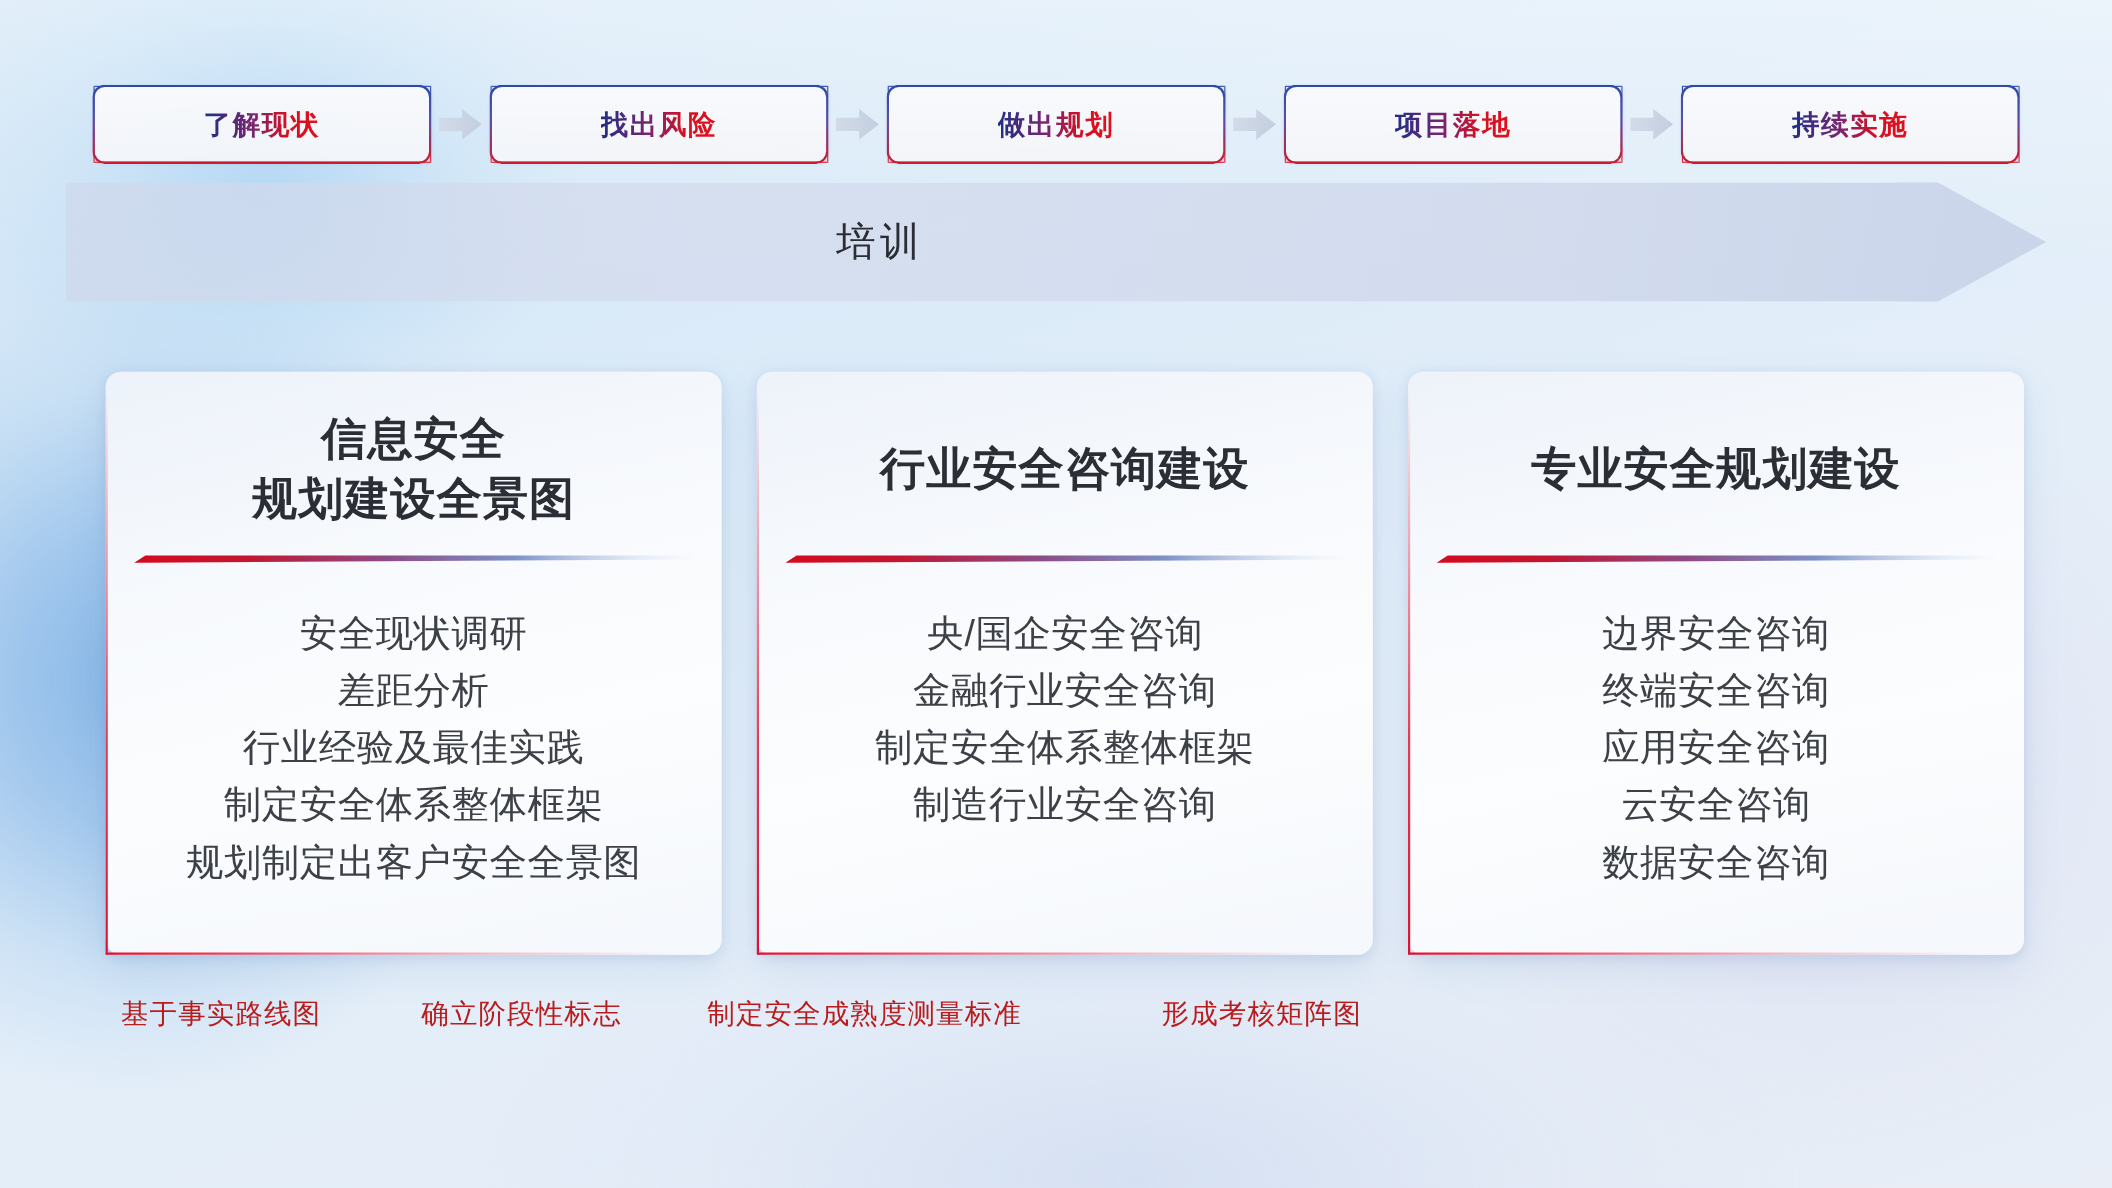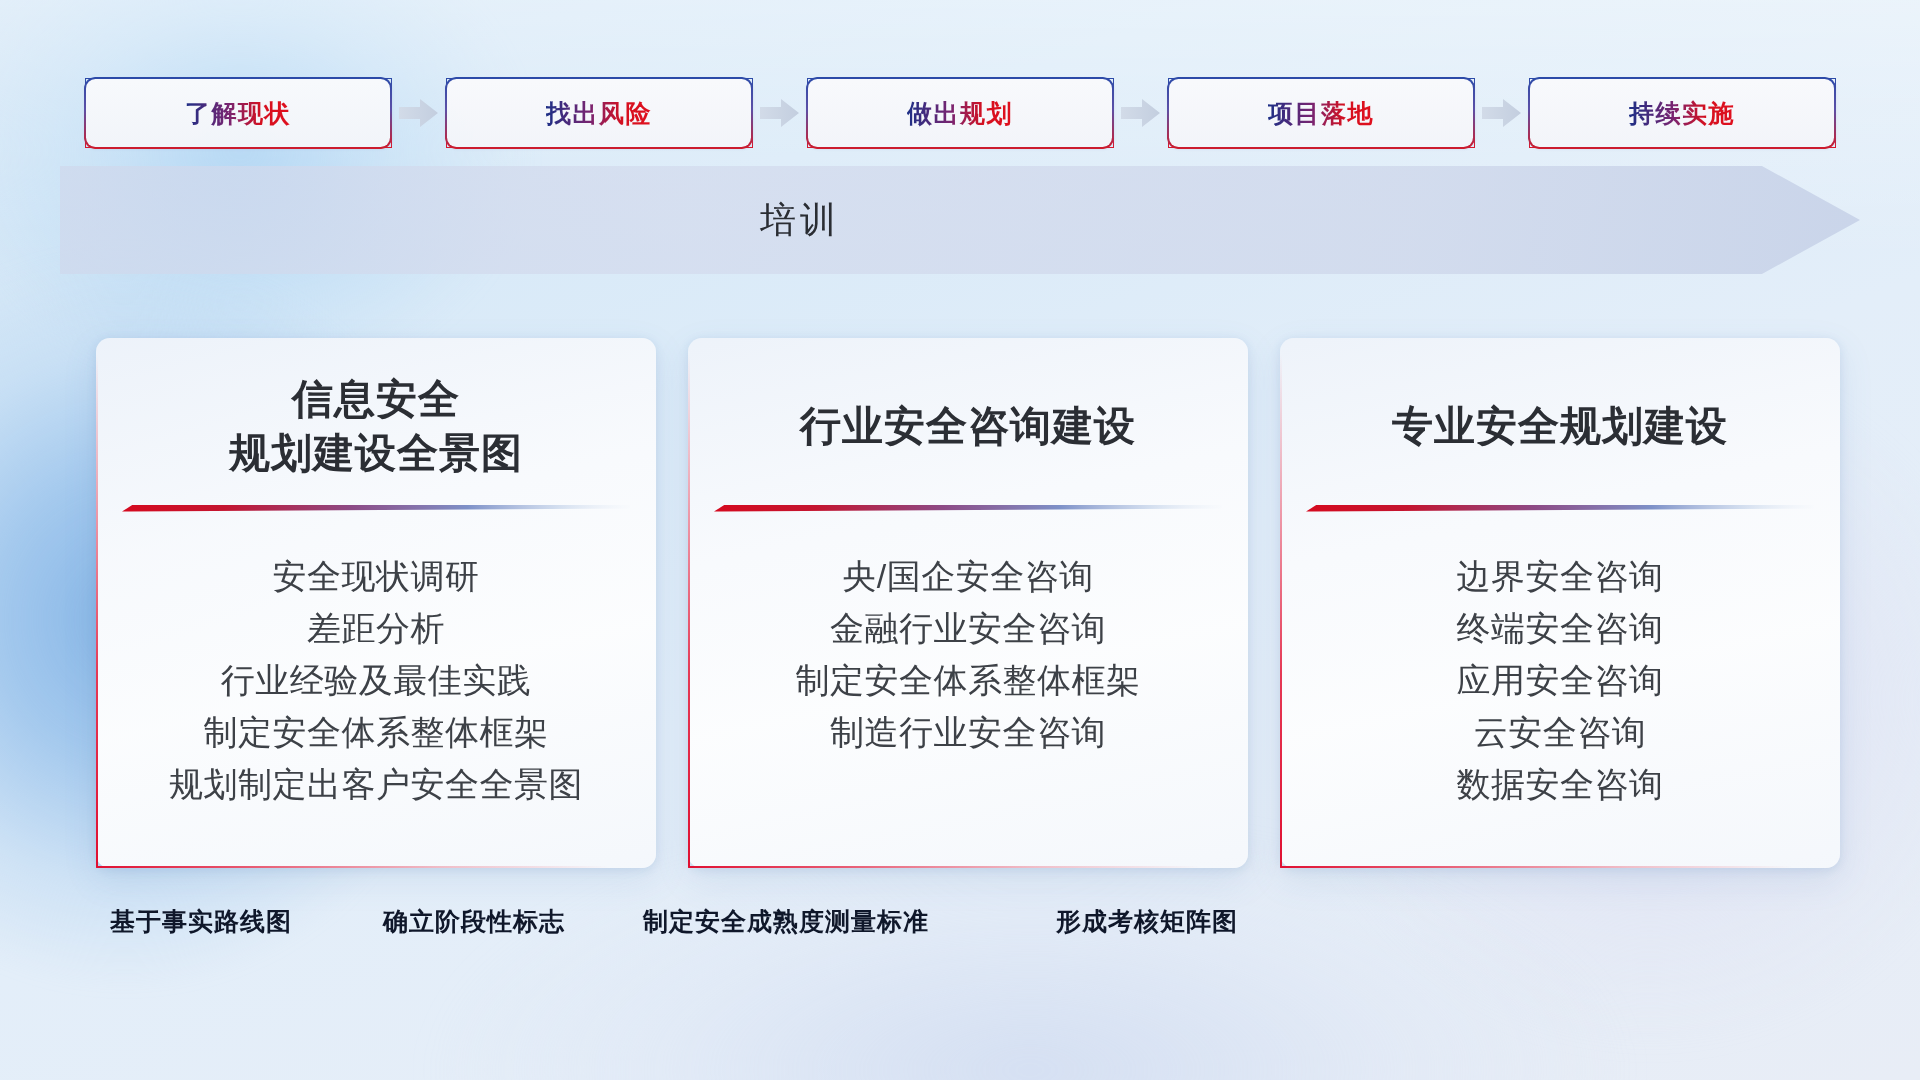--- a/index.html
+++ b/index.html
@@ -248,22 +248,22 @@
   .footers {
     position: absolute;
     left: 0; top: 905px;
     width: 1920px;
     height: 46px;
   }
   .footer-label {
     position: absolute;
     top: 0;
     font-size: 25px;
-    font-weight: 700;
-    color: #0f172a;
+    font-weight: 400;
+    color: #b91c1c;
     letter-spacing: 1px;
     white-space: nowrap;
   }
 </style>
 </head>
 <body>
 
 <div class="bg-root">
   <div class="bg-blob-topleft"></div>
   <div class="bg-blob-left"></div>

